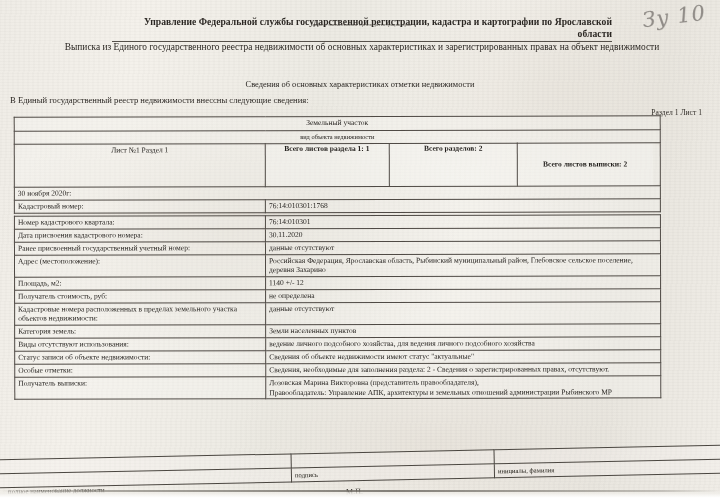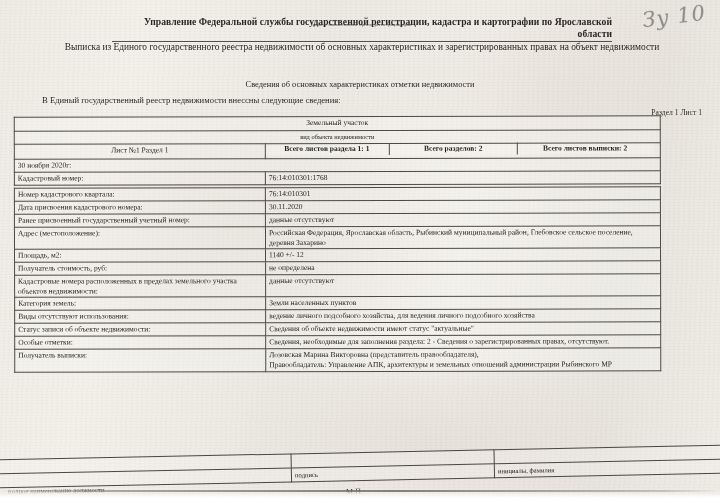--- a/index.html
+++ b/index.html
@@ -96,21 +96,20 @@
     text-align: center;
     font-size: 8.4px;
     color: #2b2723;
   }
   .intro-line {
     position: absolute;
     left: 10px;
     top: 95px;
     font-size: 8.6px;
     color: #2b2723;
-    margin-left: 32px;
   }
   .razdel-label {
     position: absolute;
     right: 18px;
     top: 108px;
     font-size: 7.6px;
     color: #332f2a;
   }
 
   
@@ -233,21 +232,21 @@
         <td class="ctr tiny r-sub" colspan="2">вид объекта недвижимости</td>
       </tr>
       <tr>
         <td class="ctr r-counts" style="width:163px">Лист №1  Раздел 1</td>
         <td class="ctr r-counts" style="width:0" colspan="1">
           <table style="width:100%;border-collapse:collapse;table-layout:fixed;margin:-2px -4px;font-weight:bold;">
             <tbody>
                 <tr>
               <td style="border:none;border-right:1px solid #4f4a45;text-align:center;font-size:7.5px;width:33.5%;padding:1px 0;">Всего листов раздела 1: 1</td>
               <td style="border:none;border-right:1px solid #4f4a45;text-align:center;font-size:7.5px;width:30%;padding:1px 8px;">Всего разделов: 2</td>
-              <td style="border:none;text-align:center;font-size:7.5px;width:36.5%;padding:1px 0;">Всего листов выписки: 2</td>
+              <td style="border:none;text-align:center;font-size:7.5px;width:36.5%;padding:17px 0;">Всего листов выписки: 2</td>
             </tr>
           </tbody>
             </table>
         </td>
       </tr>
       <tr class="row-date">
         <td colspan="2">30 ноября 2020г:</td>
       </tr>
 
       <tr class="row-1line">

